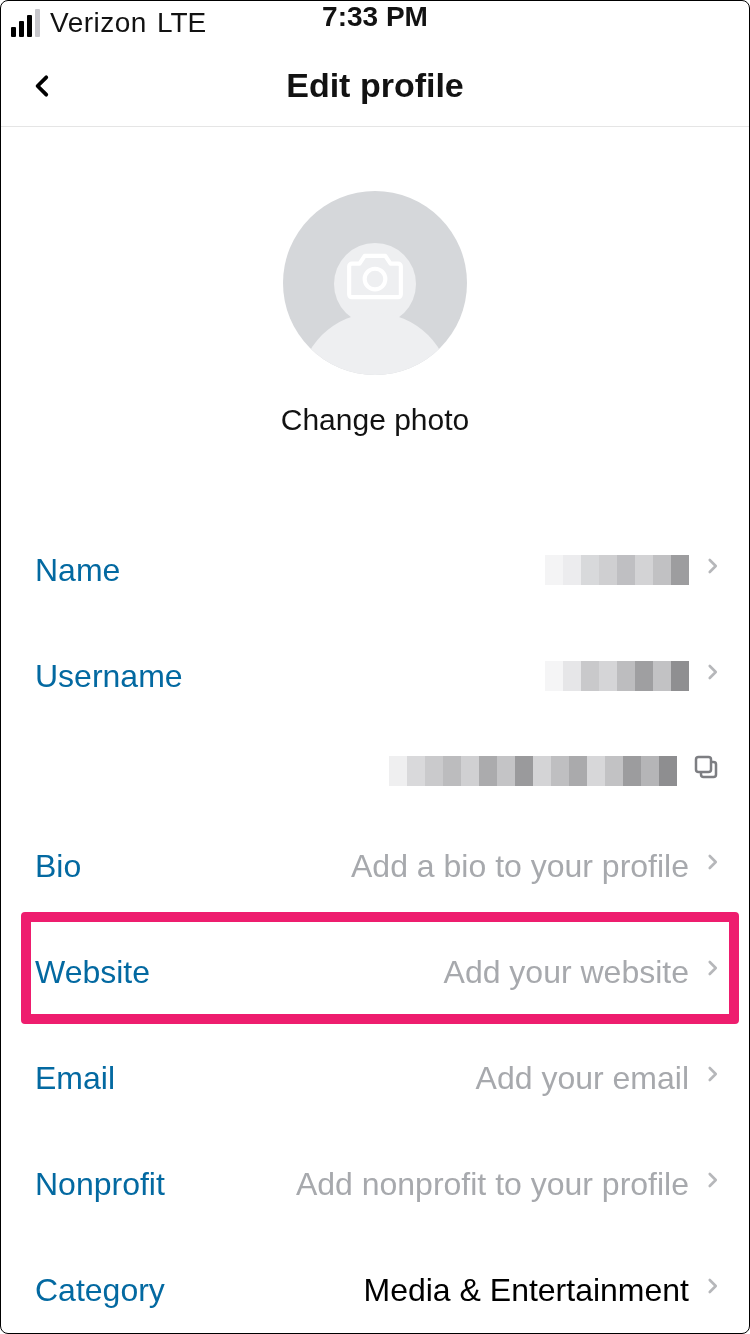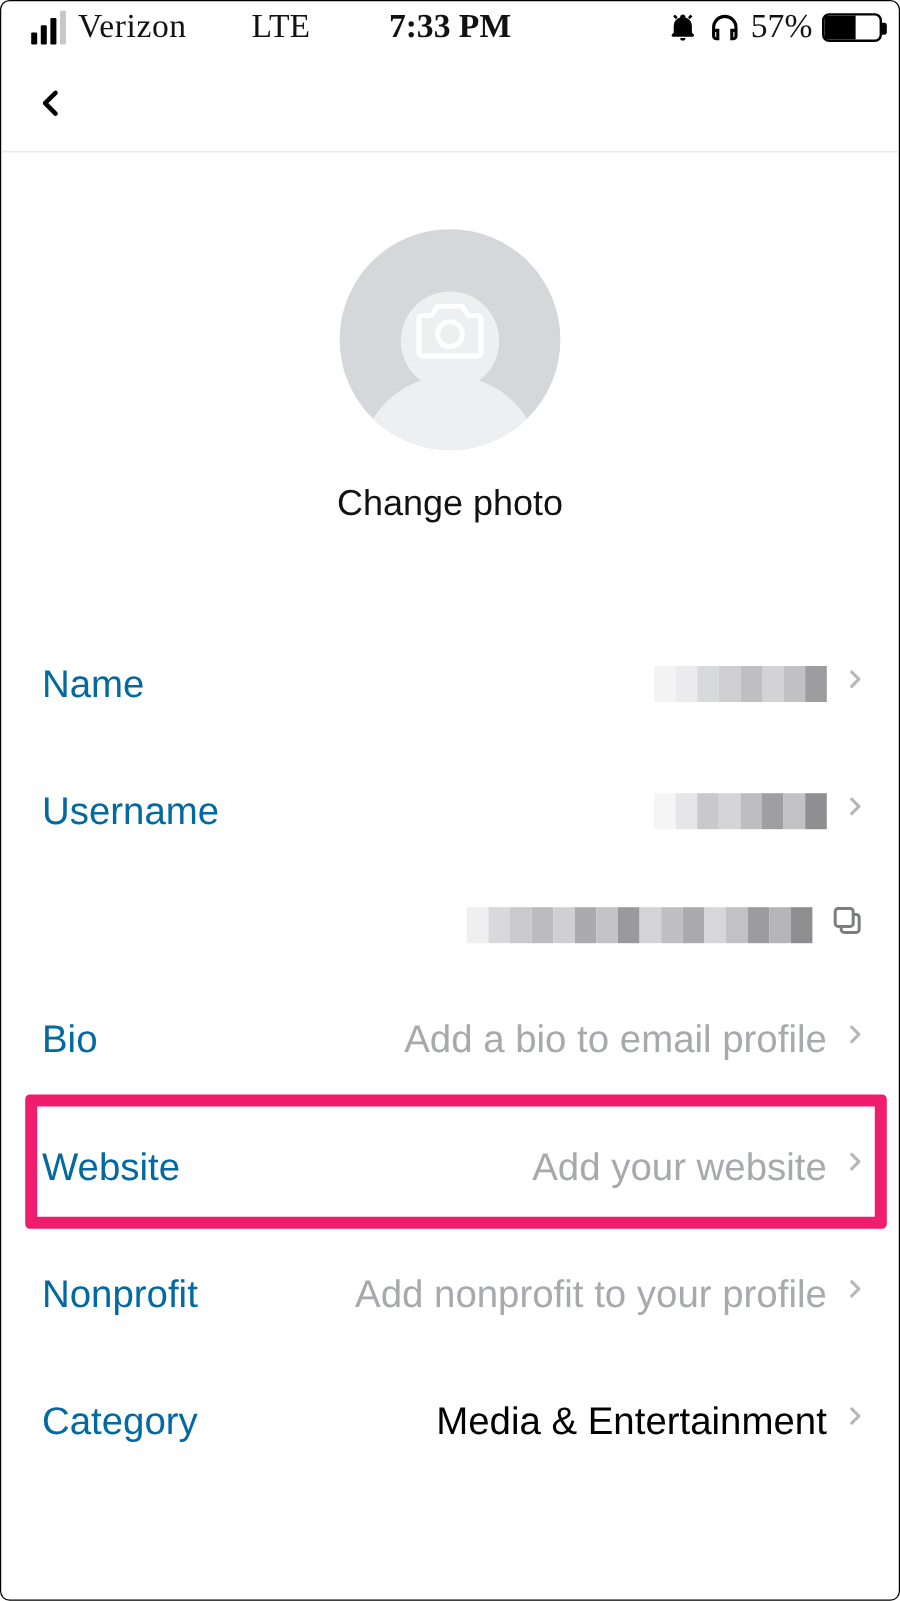--- a/index.html
+++ b/index.html
@@ -11,36 +11,34 @@
     color: #121212;
     position: relative;
     overflow: hidden;
     border: 1px solid #000;
     border-radius: 8px;
   }
 
   
   .status-bar {
     display: flex;
-    align-items: center;
     height: 44px;
-    padding: 0 14px 0 25px;
+    padding: 0 14px 0 10px;
     font-size: 28px;
     font-weight: 400;
-    font-family: Liberation Serif, serif;
   }
   .status-left { display: flex; align-items: center; gap: 10px; }
   .signal-bars { display: flex; align-items: flex-end; gap: 3px; }
   .signal-bars span { width: 5px; background: #000; border-radius: 1px; }
   .signal-bars span:nth-child(1){height:10px;}
   .signal-bars span:nth-child(2){height:16px;}
   .signal-bars span:nth-child(3){height:22px;}
   .signal-bars span:nth-child(4){height:28px;background:#c7c7cc;}
   .carrier { font-size: 28px; letter-spacing: .5px; }
-  .net { font-size: 28px; margin-left: 44px; }
+  .net { font-size: 28px; }
   .status-center { position:absolute; left:50%; transform:translateX(-50%); font-weight:600; font-size:28px;}
   .status-right { margin-left:auto; display:flex; align-items:center; gap:8px; font-size:28px;}
   .battery {
     width: 50px; height: 24px; border: 2.5px solid #000; border-radius: 6px;
     position: relative; display:flex; align-items:center;
   }
   .battery::after{content:"";position:absolute;right:-6px;top:6px;width:4px;height:10px;background:#000;border-radius:0 2px 2px 0;}
   .battery .fill{height:100%;width:57%;background:#000;border-radius:3px 0 0 3px;}
   .icon-svg{display:block;}
 
@@ -114,40 +112,29 @@
     <div class="signal-bars">
       <span></span>
         <span></span>
         <span></span>
         <span></span>
     </div>
     <span class="carrier">Verizon</span>
     <span class="net">LTE</span>
   </div>
   <div class="status-center">7:33 PM</div>
-  <div class="status-right">
-    <svg class="icon-svg" width="26" height="26" viewBox="0 0 24 24">
-        <path fill="#000" d="M12 22a2 2 0 0 0 2-2h-4a2 2 0 0 0 2 2zm8.4-4.6L19 16V11a7 7 0 0 0-5-6.7V4a2 2 0 1 0-4 0v.3A7 7 0 0 0 5 11v5l-1.4 1.4A1 1 0 0 0 4.3 19h15.4a1 1 0 0 0 .7-1.6zM6 2 4.6 3.4l2.1 2.1L8 4.1 6 2zm12 0-2 2.1 1.3 1.4 2.1-2.1L18 2z"></path>
-      </svg>
-    <svg class="icon-svg" width="28" height="28" viewBox="0 0 24 24">
-        <path fill="none" stroke="#000" stroke-width="2.2" d="M4 14v-2a8 8 0 0 1 16 0v2M4 14v4a2 2 0 0 0 2 2h1v-6H4zm16 0v4a2 2 0 0 1-2 2h-1v-6h3z"></path>
-      </svg>
-    <span>57%</span>
-    <div class="battery">
-        <div class="fill"></div>
-      </div>
-  </div>
 </div>
 
 <div class="nav">
   <div class="back">
     <svg width="26" height="40" viewBox="0 0 24 24">
         <path fill="none" stroke="#000" stroke-width="3.5" stroke-linecap="round" stroke-linejoin="round" d="M15 4 7 12l8 8"></path>
       </svg>
   </div>
+  <div class="nav-title">Edit profile</div>
 </div>
 
 <div class="avatar-block">
   <div class="avatar">
     <div class="head"></div>
       <div class="body"></div>
     <div class="cam">
       <svg width="62" height="52" viewBox="0 0 24 20">
           <path fill="none" stroke="#fff" stroke-width="1.6" stroke-linejoin="round" d="M3 5h3l2-3h8l2 3h3a1 1 0 0 1 1 1v11a1 1 0 0 1-1 1H3a1 1 0 0 1-1-1V6a1 1 0 0 1 1-1z"></path>
           <circle cx="12" cy="11" r="4" fill="none" stroke="#fff" stroke-width="1.6"></circle>
@@ -229,39 +216,49 @@
       <svg width="30" height="30" viewBox="0 0 24 24">
           <rect x="8" y="8" width="12" height="12" rx="2" fill="none" stroke="#7d7e82" stroke-width="2"></rect>
           <rect x="4" y="4" width="12" height="12" rx="2" fill="#fff" stroke="#7d7e82" stroke-width="2"></rect>
         </svg>
     </span>
   </div>
 
   <div class="row">
     <span class="label">Bio</span>
     <span class="spacer"></span>
-    <span class="placeholder">Add a bio to email profile</span>
+    <span class="placeholder">Add a bio to your profile</span>
     <span class="chev">
       <svg width="18" height="30" viewBox="0 0 24 24">
           <path fill="none" stroke="#b6b7ba" stroke-width="3.5" stroke-linecap="round" stroke-linejoin="round" d="m9 4 8 8-8 8"></path>
         </svg>
     </span>
   </div>
 
   <div class="row" id="row-website" style="position:relative;">
     <span class="label">Website</span>
     <span class="spacer"></span>
     <span class="placeholder">Add your website</span>
     <span class="chev">
       <svg width="18" height="30" viewBox="0 0 24 24">
           <path fill="none" stroke="#b6b7ba" stroke-width="3.5" stroke-linecap="round" stroke-linejoin="round" d="m9 4 8 8-8 8"></path>
         </svg>
     </span>
   </div>
 
+  <div class="row">
+    <span class="label">Email</span>
+    <span class="spacer"></span>
+    <span class="placeholder">Add your email</span>
+    <span class="chev">
+      <svg width="18" height="30" viewBox="0 0 24 24">
+          <path fill="none" stroke="#b6b7ba" stroke-width="3.5" stroke-linecap="round" stroke-linejoin="round" d="m9 4 8 8-8 8"></path>
+        </svg>
+    </span>
+  </div>
 
   <div class="row">
     <span class="label">Nonprofit</span>
     <span class="spacer"></span>
     <span class="placeholder">Add nonprofit to your profile</span>
     <span class="chev">
       <svg width="18" height="30" viewBox="0 0 24 24">
           <path fill="none" stroke="#b6b7ba" stroke-width="3.5" stroke-linecap="round" stroke-linejoin="round" d="m9 4 8 8-8 8"></path>
         </svg>
     </span>

